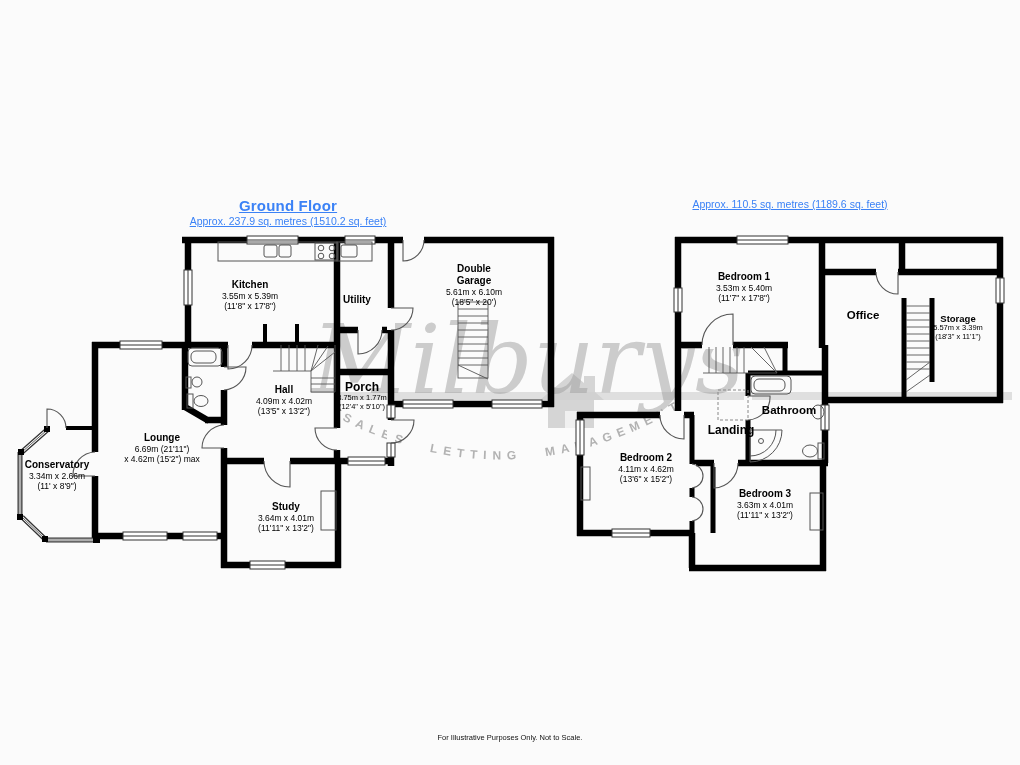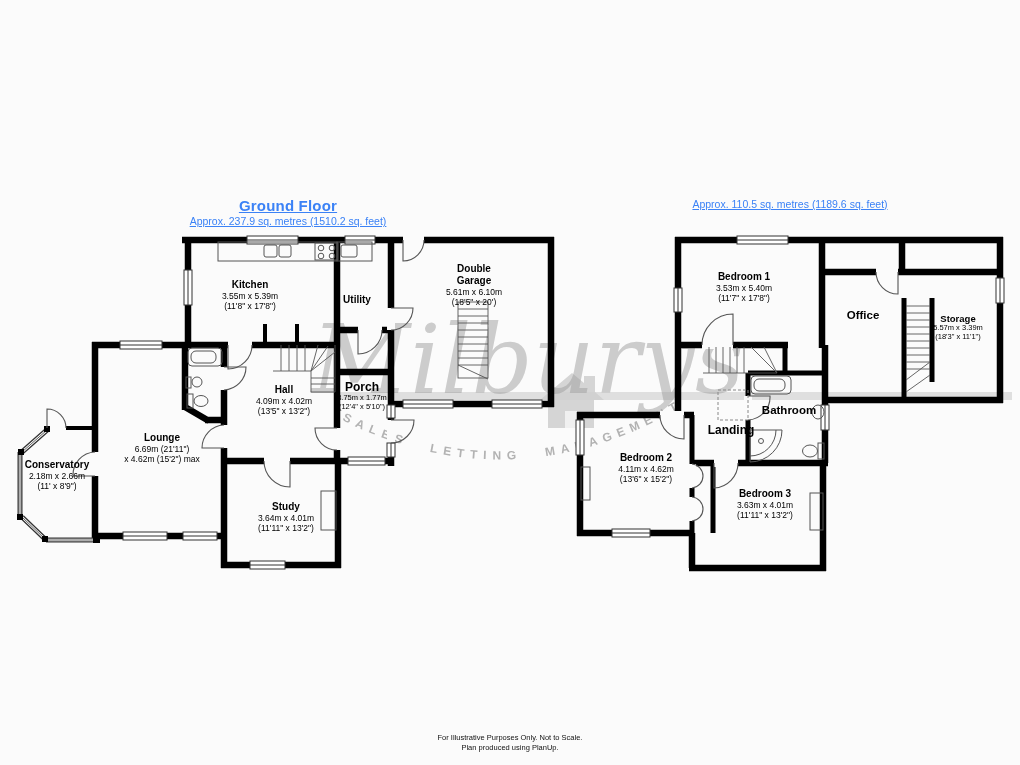--- a/index.html
+++ b/index.html
@@ -247,21 +247,21 @@
   <span class="rd">6.69m (21'11")</span>
   <span class="rd">x 4.62m (15'2") max</span>
 </div>
 <div class="room-label" style="left:286px;top:501px">
   <span class="rn">Study</span>
   <span class="rd">3.64m x 4.01m</span>
   <span class="rd">(11'11" x 13'2")</span>
 </div>
 <div class="room-label" style="left:57px;top:459px">
   <span class="rn">Conservatory</span>
-  <span class="rd">2.18m x 2.66m</span>
+  <span class="rd">3.34m x 2.66m</span>
   <span class="rd">(11' x 8'9")</span>
 </div>
 <div class="room-label" style="left:744px;top:271px">
   <span class="rn">Bedroom 1</span>
   <span class="rd">3.53m x 5.40m</span>
   <span class="rd">(11'7" x 17'8")</span>
 </div>
 <div class="room-label lg" style="left:863px;top:309px">
   <span class="rn">Office</span>
 </div>
@@ -282,14 +282,13 @@
   <span class="rd">(13'6" x 15'2")</span>
 </div>
 <div class="room-label" style="left:765px;top:488px">
   <span class="rn">Bedroom 3</span>
   <span class="rd">3.63m x 4.01m</span>
   <span class="rd">(11'11" x 13'2")</span>
 </div>
 
 <div class="footer">
   <span class="f2">For Illustrative Purposes Only. Not to Scale.</span>
-  <span class="f3">Plan produced using PlanUp.</span>
 </div>
 
 </body></html>

